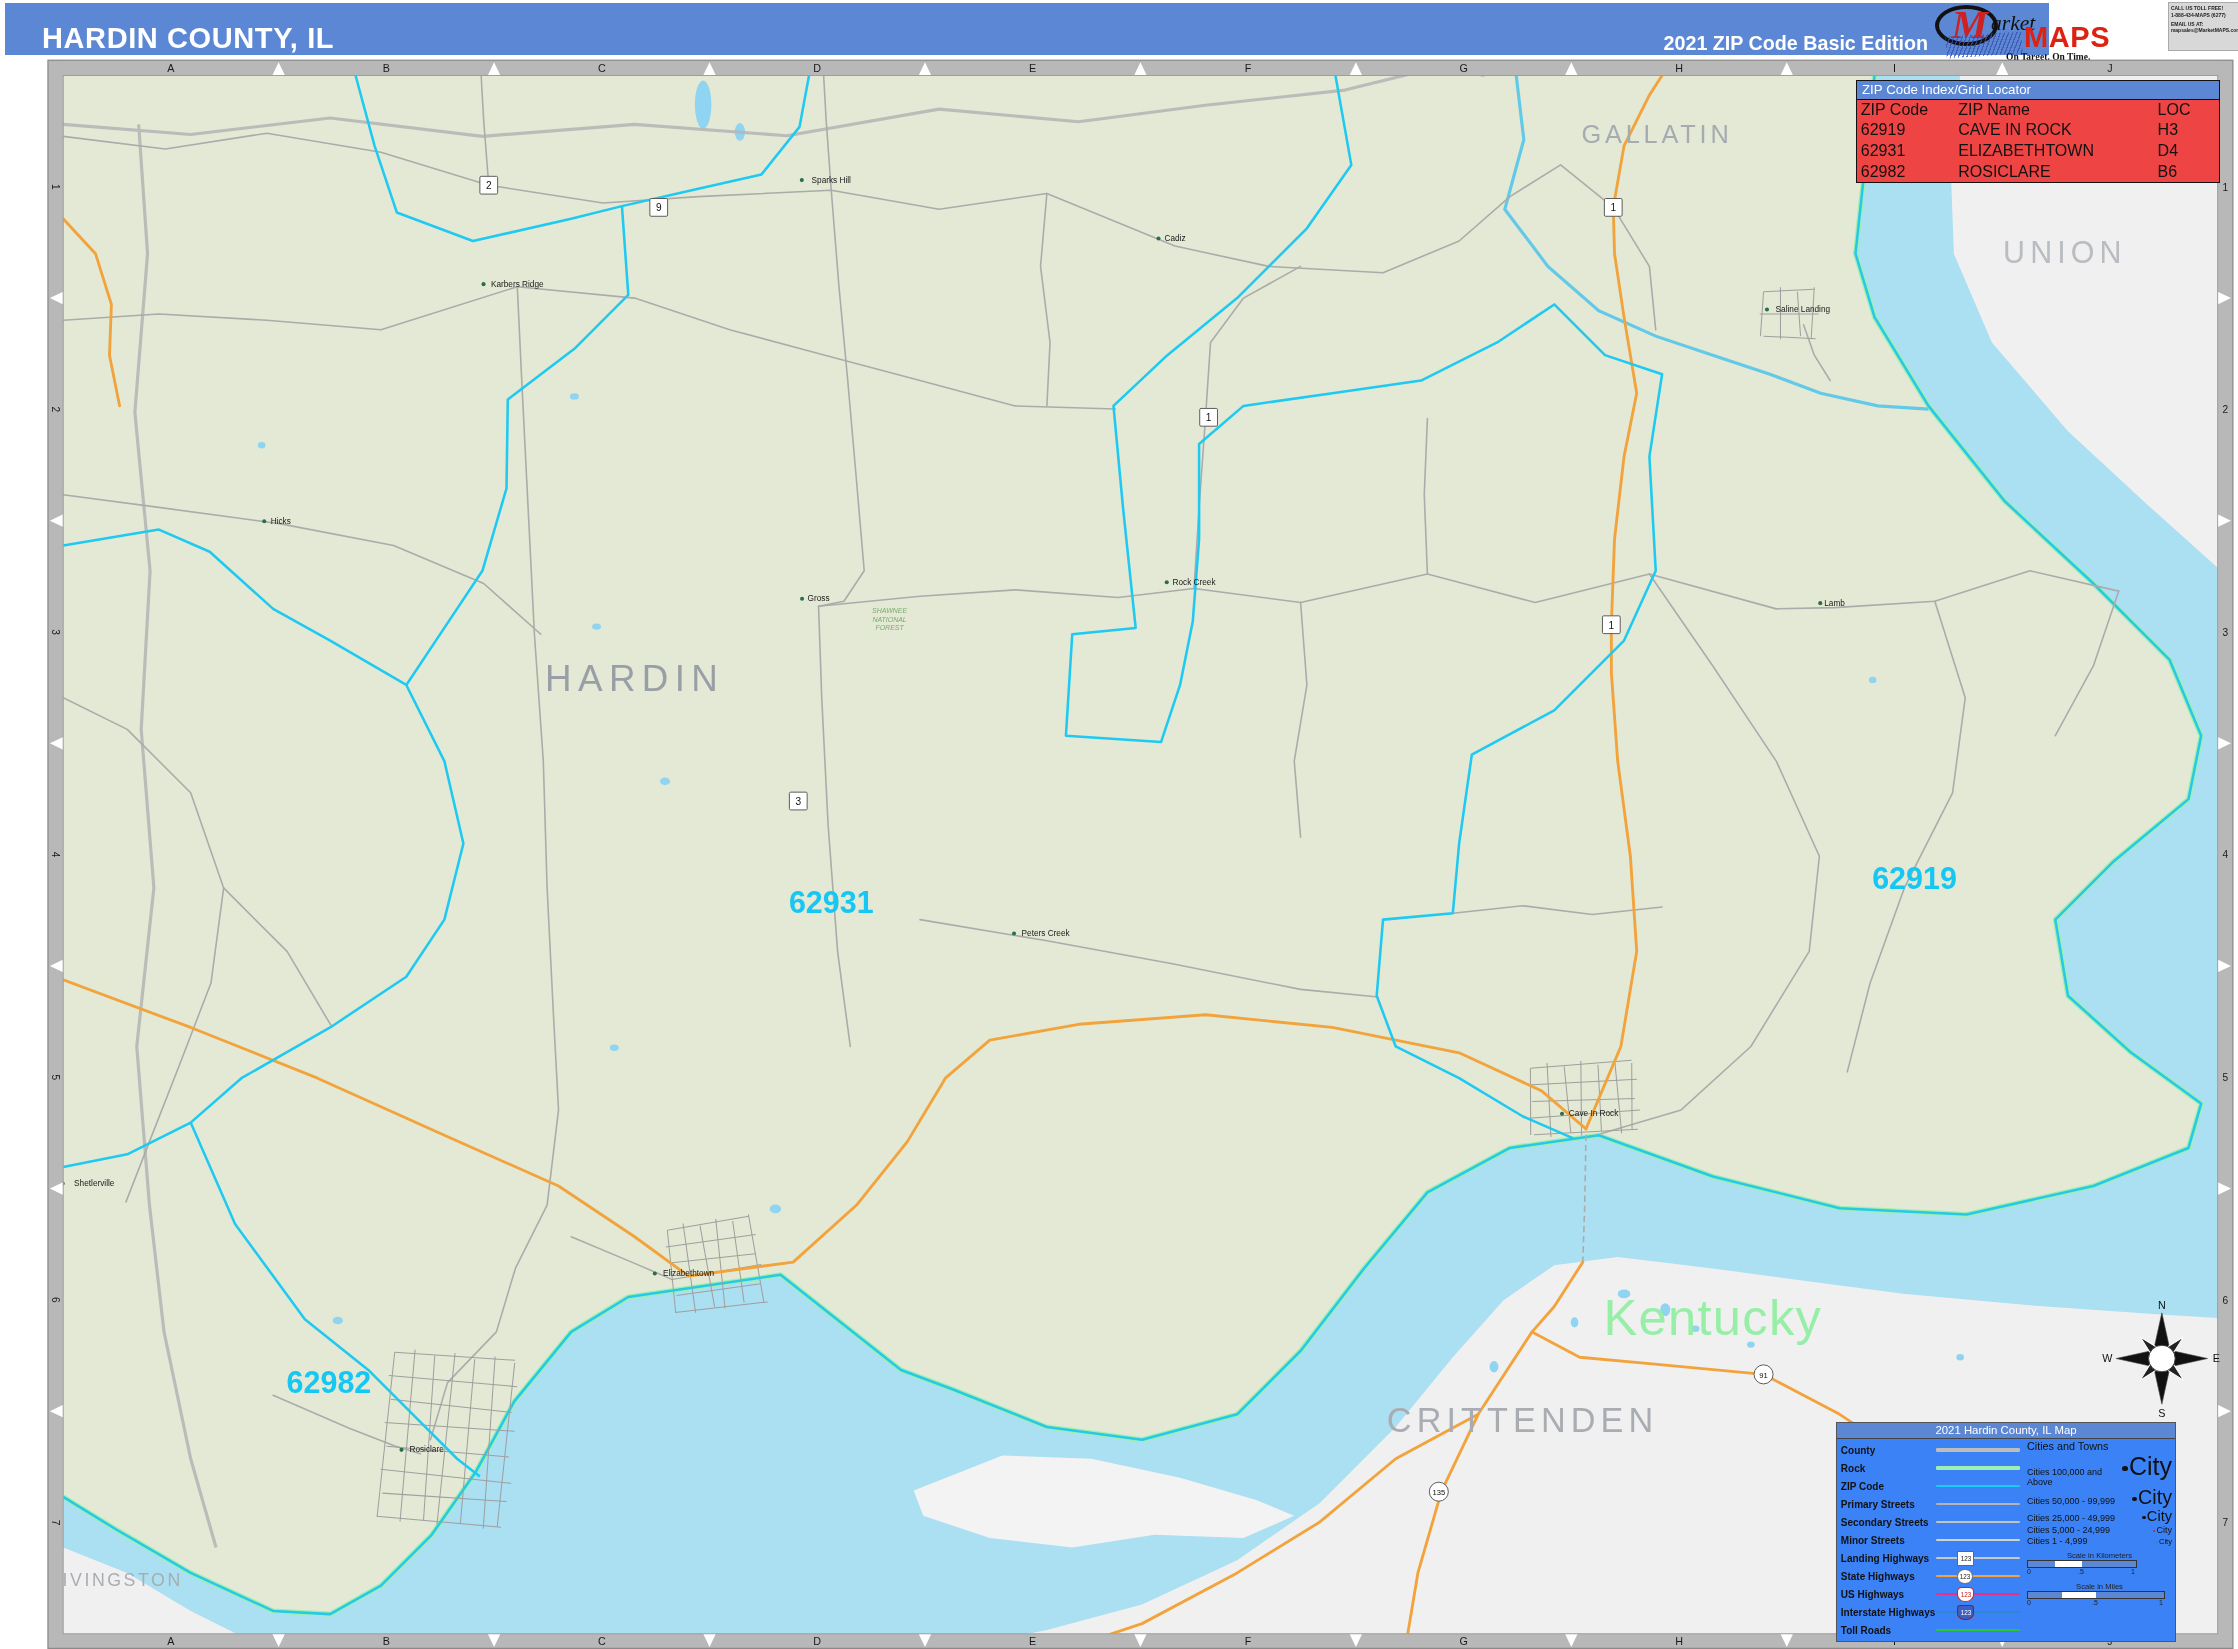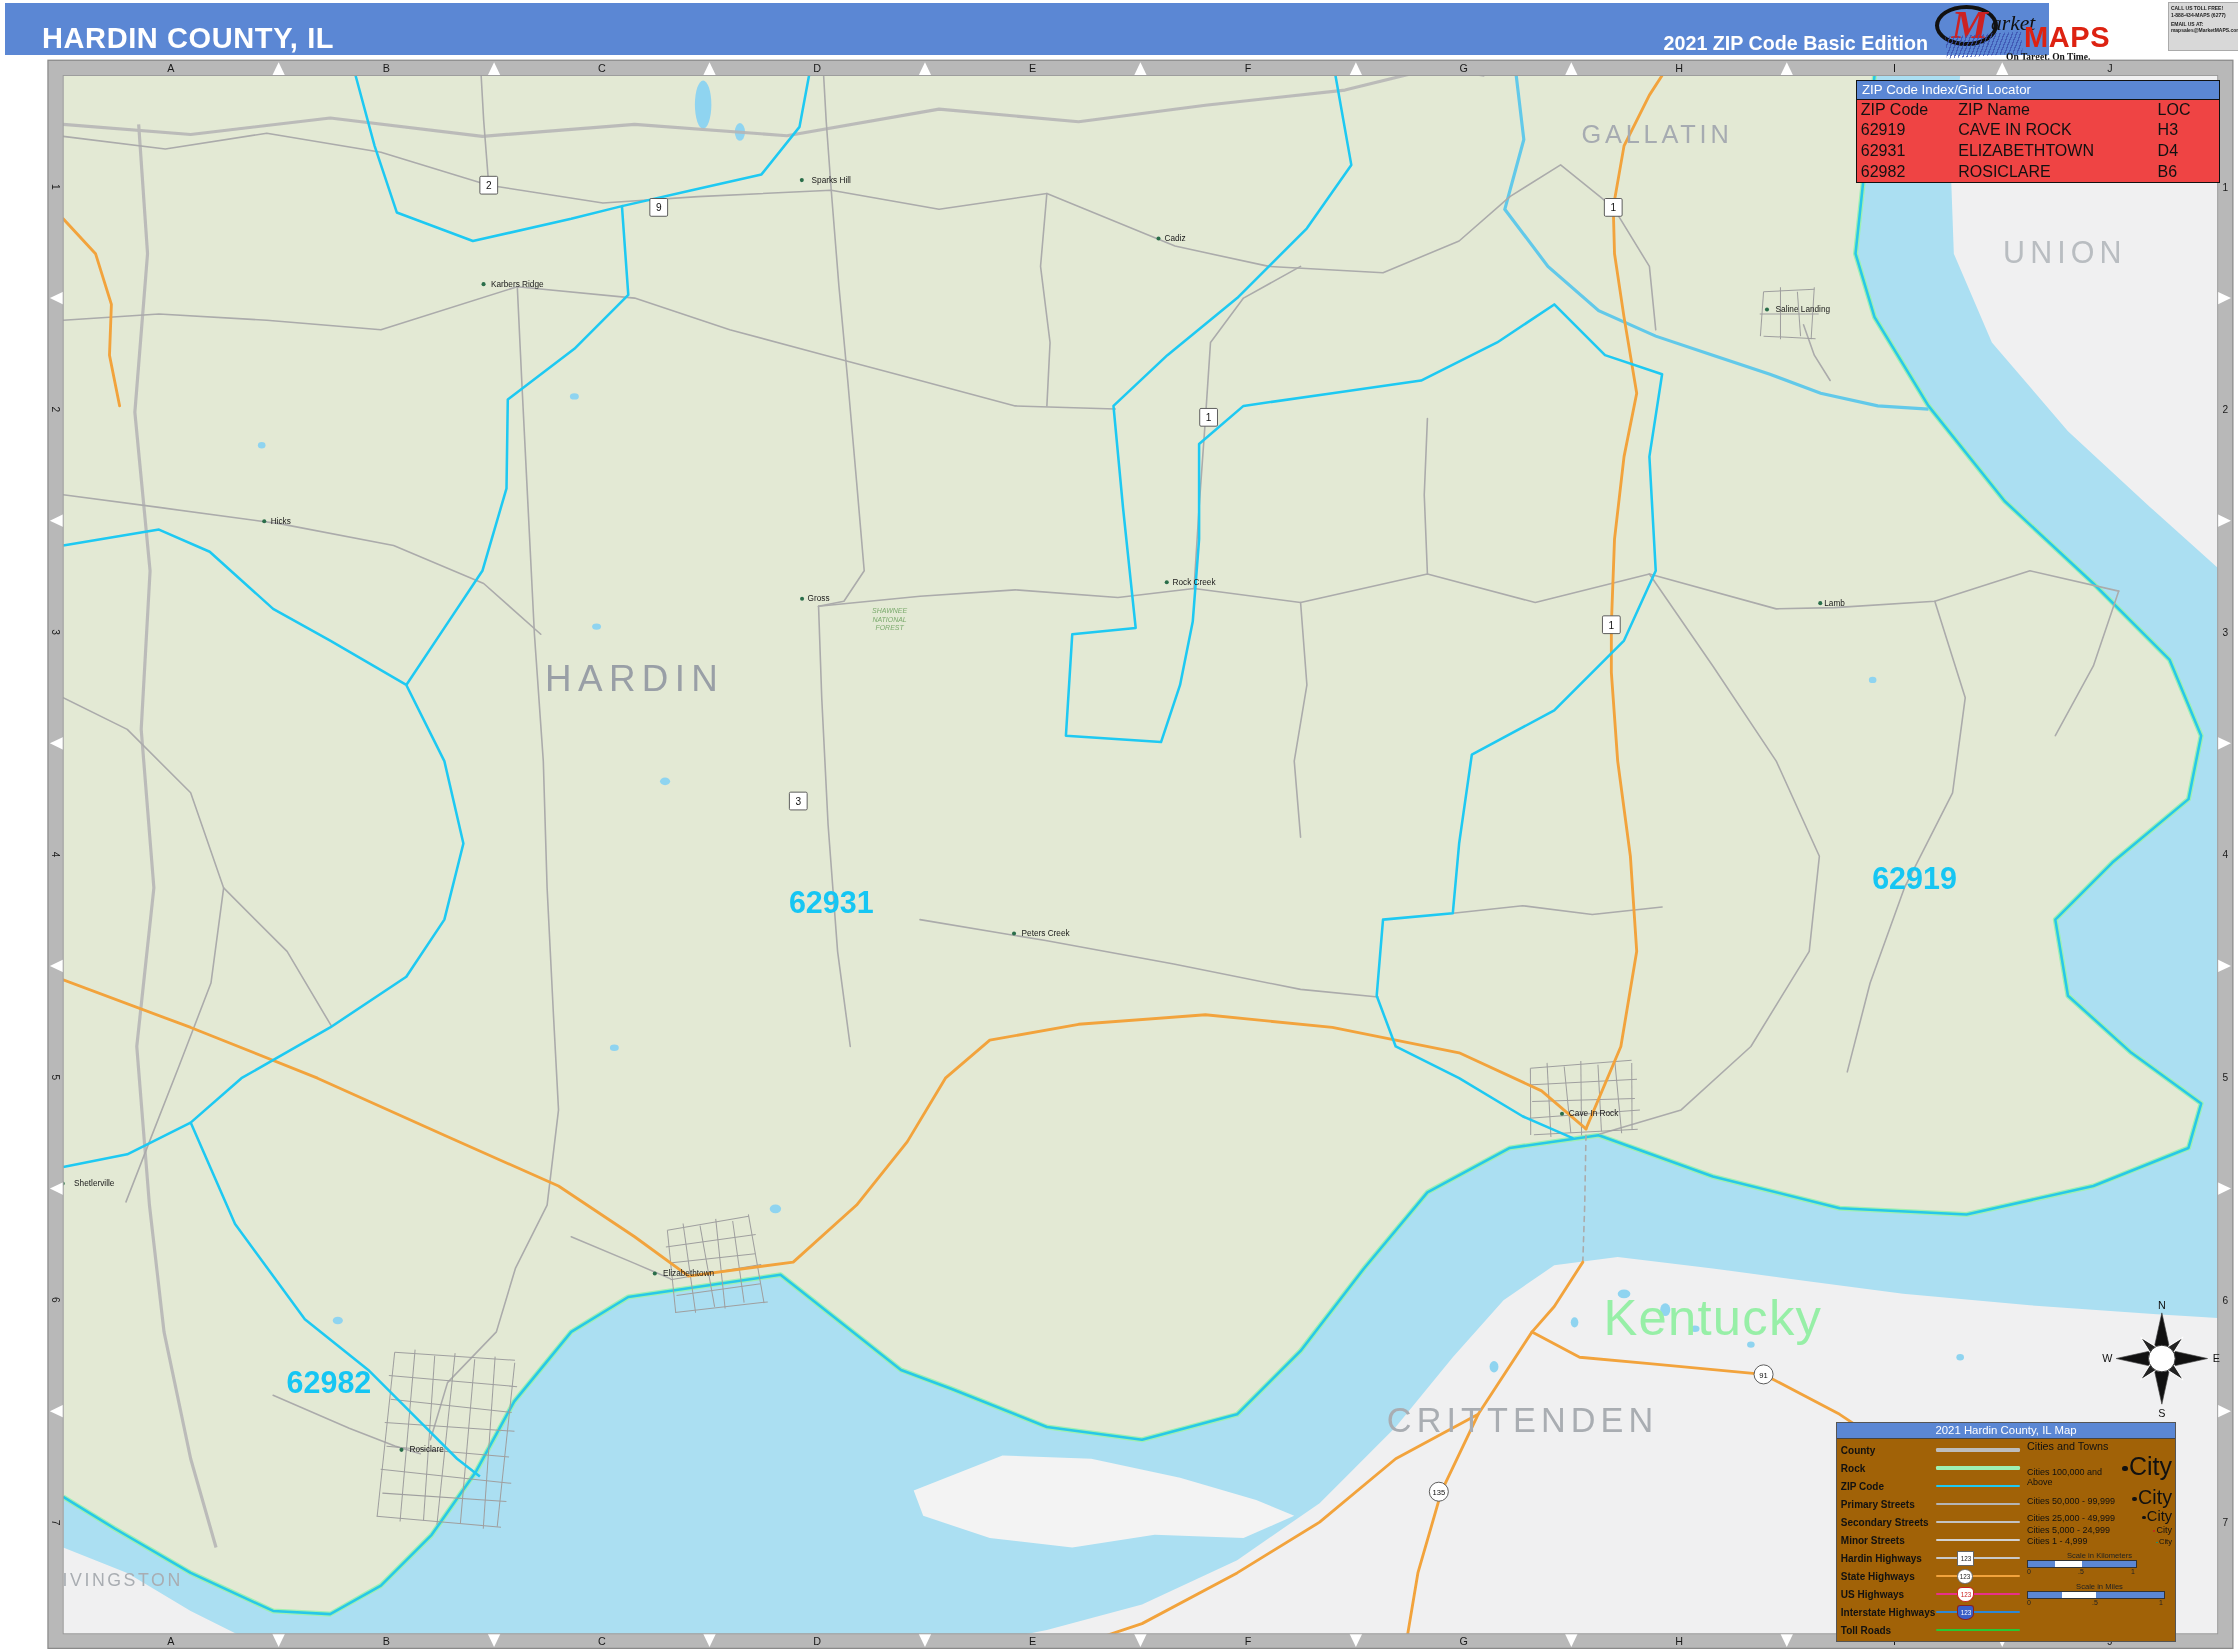--- a/index.html
+++ b/index.html
@@ -38,21 +38,21 @@
   .zip-index{position:absolute;left:1856px;top:80px;width:362px;border:1.3px solid #111;
     background:#ef4444;z-index:30;}
   .zip-index .zi-head{background:#5b87d4;color:#fff;font-size:13.3px;padding:1.3px 5px;height:15px;
     border-bottom:1.3px solid #111;}
   .zip-index table{border-collapse:collapse;width:100%;font-size:16px;color:#111;}
   .zip-index td,.zip-index th{text-align:left;padding:1.3px 3.8px;font-weight:normal;white-space:nowrap;}
   .zip-index th{font-size:16px;}
   .col-code{width:89px;} .col-name{width:190px;} .col-loc{width:57px;}
 
   
-  .legend{position:absolute;left:1836px;top:1422px;width:338px;height:218px;background:#a16207;
+  .legend{position:absolute;left:1836px;top:1422px;width:338px;height:218px;background:#3b82f6;
     border:0.6px solid #555;z-index:30;font-size:10px;}
   .legend .lg-head{background:#5b87d4;color:#fff;text-align:center;font-size:11.4px;height:15px;
     line-height:15px;border-bottom:0.6px solid #444;}
   .lg-left{position:absolute;left:3.8px;top:18px;width:184px;}
   .lg-row{display:flex;align-items:center;height:18px;}
   .lg-row .lg-label{width:95px;font-size:10px;color:#111;font-weight:bold;}
   .lg-swatch{position:relative;width:84px;height:14px;display:flex;align-items:center;}
   .lg-line{width:100%;border-radius:1.3px;}
   .lg-shield{position:absolute;left:21.6px;top:0px;width:15px;height:12.7px;background:#fff;
     border:0.6px solid #666;font-size:6.3px;display:flex;align-items:center;justify-content:center;color:#222;}
@@ -505,21 +505,21 @@
           <span class="lg-line" style="height: 1.3px; background: rgb(195, 195, 195);"></span>
         </span>
       </div>
       <div class="lg-row">
         <span class="lg-label">Minor Streets</span>
         <span class="lg-swatch">
           <span class="lg-line" style="height: 1.3px; background: rgb(210, 210, 210);"></span>
         </span>
       </div>
       <div class="lg-row">
-        <span class="lg-label">Hardin Highways</span>
+        <span class="lg-label">Landing Highways</span>
         <span class="lg-swatch">
           <span class="lg-line" style="height: 1.3px; background: rgb(201, 201, 201);"></span>
           <span class="lg-shield square">123</span>
         </span>
       </div>
       <div class="lg-row">
         <span class="lg-label">State Highways</span>
         <span class="lg-swatch">
           <span class="lg-line" style="height: 1.9px; background: rgb(242, 163, 60);"></span>
           <span class="lg-shield circle">123</span>

